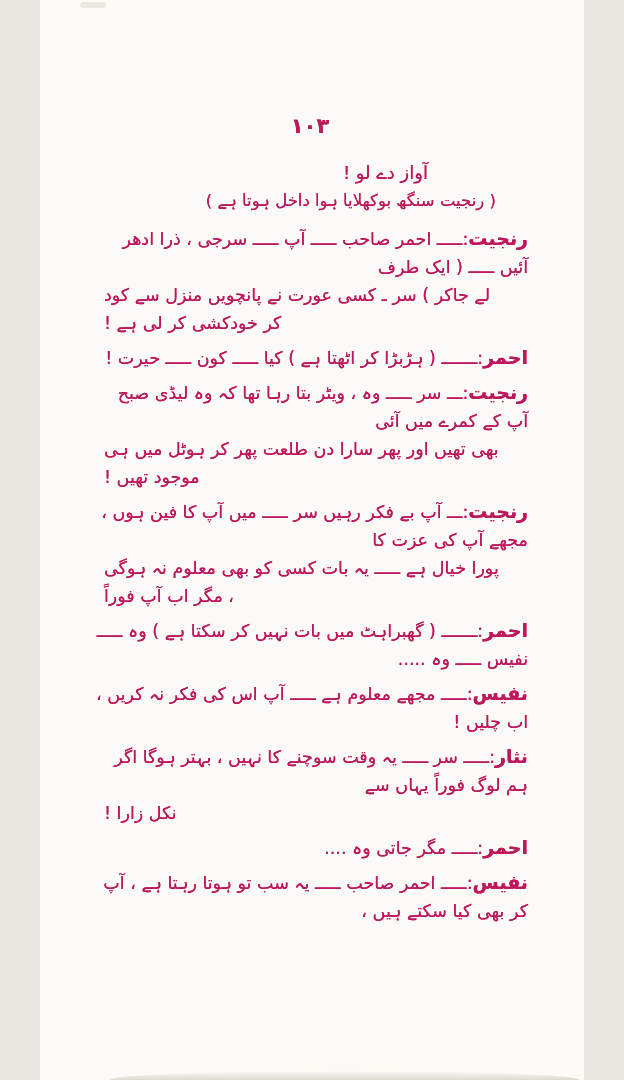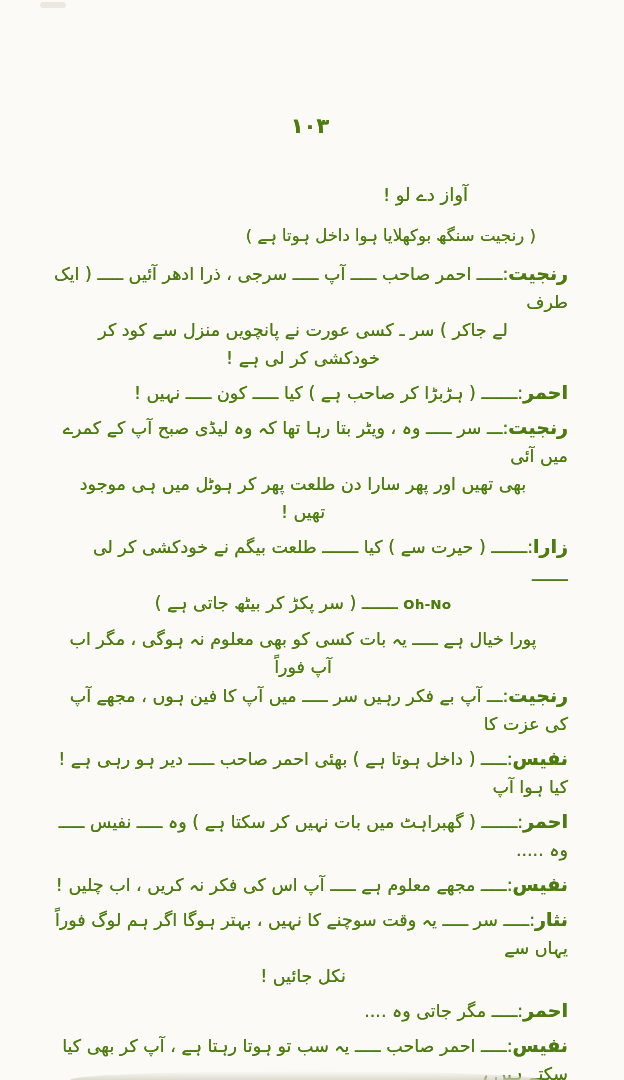--- a/index.html
+++ b/index.html
@@ -1,63 +1,63 @@
 <!DOCTYPE html>
 <html lang="ur" dir="rtl"><head>
 <meta charset="utf-8">
 <style>
   html,body{margin:0;padding:0;background:#e9e7e1;}
   .page{
     position:relative;
-    width:624px;height:1080px;
+    width:544px;height:1080px;
     margin:0 auto;
     background:#fbfaf6;
     overflow:hidden;
     font-family:"DejaVu Sans",sans-serif;
-    color:#4d7c0f;
+    color:#be185d;
     direction:rtl;
   }
   .content{
     position:absolute;top:0;right:0;left:0;
     padding:0 56px 0 52px;
   }
   .page-number{
     margin-top:114px;
     text-align:center;
     font-size:21px;
     font-weight:bold;
     letter-spacing:3px;
     text-shadow:0 0 .5px currentColor;
   }
   .carryover{
-    margin-top:44px;
+    margin-top:22px;
     text-align:right;
     padding-right:100px;
     font-size:18px;
     line-height:26px;
     text-shadow:0 0 .5px currentColor;
   }
   .stage-direction{
-    margin-top:15px;
+    margin-top:2px;
     text-align:right;
     padding-right:32px;
     font-size:16.5px;
     line-height:26px;
     text-shadow:0 0 .4px currentColor;
   }
   .dialogue-list{margin-top:10px;}
   .dialogue-block{margin-bottom:6px;}
   .line{
     font-size:17.5px;
     line-height:28px;
     text-shadow:0 0 .4px currentColor;
     white-space:normal;
   }
   .line.first{text-align:right;}
-  .line.cont{text-align:center;padding:0 26px 0 12px;}
+  .line.cont{text-align:left;padding:0 26px 0 12px;}
   .speaker{
     font-size:19px;
     font-weight:bold;
   }
   .latin{
     font-weight:bold;
     font-size:13px;
     letter-spacing:.5px;
   }
   
@@ -86,46 +86,41 @@
     <div class="carryover">آواز دے لو !</div>
 
     <div class="stage-direction">( رنجیت سنگھ بوکھلایا ہوا داخل ہوتا ہے )</div>
 
     <div class="dialogue-list">
         <div class="dialogue-block">
           <div class="line first"><span class="speaker">رنجیت</span><span>:ـــــ احمر صاحب ـــــ آپ ـــــ سرجی ، ذرا ادھر آئیں ـــــ ( ایک طرف</span></div>
           <div class="line cont">لے جاکر ) سر ـ کسی عورت نے پانچویں منزل سے کود کر خودکشی کر لی ہے !</div>
         </div>
         <div class="dialogue-block">
-          <div class="line first"><span class="speaker">احمر</span><span>:ـــــــ ( ہڑبڑا کر صاحب ہے ) کیا ـــــ کون ـــــ نہیں !</span></div>
+          <div class="line first"><span class="speaker">احمر</span><span>:ـــــــ ( ہڑبڑا کر اٹھتا ہے ) کیا ـــــ کون ـــــ حیرت !</span></div>
         </div>
         <div class="dialogue-block">
           <div class="line first"><span class="speaker">رنجیت</span><span>:ـــ سر ـــــ وہ ، ویٹر بتا رہا تھا کہ وہ لیڈی صبح آپ کے کمرے میں آئی</span></div>
           <div class="line cont">بھی تھیں اور پھر سارا دن طلعت پھر کر ہوٹل میں ہی موجود تھیں !</div>
         </div>
         <div class="dialogue-block">
-          <div class="line first"><span class="speaker">زارا</span><span>:ـــــــ ( حیرت سے ) کیا ـــــــ طلعت بیگم نے خودکشی کر لی ـــــــ</span></div>
-          <div class="line cont has-latin"><span class="latin" dir="ltr">Oh-No</span> ـــــــ ( سر پکڑ کر بیٹھ جاتی ہے )</div>
+          <div class="line first"><span class="speaker">رنجیت</span><span>:ـــ آپ بے فکر رہیں سر ـــــ میں آپ کا فین ہوں ، مجھے آپ کی عزت کا</span></div>
+          <div class="line cont">پورا خیال ہے ـــــ یہ بات کسی کو بھی معلوم نہ ہوگی ، مگر اب آپ فوراً</div>
         </div>
         <div class="dialogue-block">
-          <div class="line cont">پورا خیال ہے ـــــ یہ بات کسی کو بھی معلوم نہ ہوگی ، مگر اب آپ فوراً</div>
-          <div class="line first"><span class="speaker">رنجیت</span><span>:ـــ آپ بے فکر رہیں سر ـــــ میں آپ کا فین ہوں ، مجھے آپ کی عزت کا</span></div>
-        </div>
-        <div class="dialogue-block">
-          <div class="line first"><span class="speaker">نفیس</span><span>:ـــــ ( داخل ہوتا ہے ) بھئی احمر صاحب ـــــ دیر ہو رہی ہے ! کیا ہوا آپ</span></div>
         </div>
         <div class="dialogue-block">
           <div class="line first"><span class="speaker">احمر</span><span>:ـــــــ ( گھبراہٹ میں بات نہیں کر سکتا ہے ) وہ ـــــ نفیس ـــــ وہ .....</span></div>
         </div>
         <div class="dialogue-block">
           <div class="line first"><span class="speaker">نفیس</span><span>:ـــــ مجھے معلوم ہے ـــــ آپ اس کی فکر نہ کریں ، اب چلیں !</span></div>
         </div>
         <div class="dialogue-block">
           <div class="line first"><span class="speaker">نثار</span><span>:ـــــ سر ـــــ یہ وقت سوچنے کا نہیں ، بہتر ہوگا اگر ہم لوگ فوراً یہاں سے</span></div>
-          <div class="line cont">نکل جائیں !</div>
+          <div class="line cont">نکل زارا !</div>
         </div>
         <div class="dialogue-block">
           <div class="line first"><span class="speaker">احمر</span><span>:ـــــ مگر جاتی وہ ....</span></div>
         </div>
         <div class="dialogue-block">
           <div class="line first"><span class="speaker">نفیس</span><span>:ـــــ احمر صاحب ـــــ یہ سب تو ہوتا رہتا ہے ، آپ کر بھی کیا سکتے ہیں ،</span></div>
         </div>
       </div>
   </div>
 

